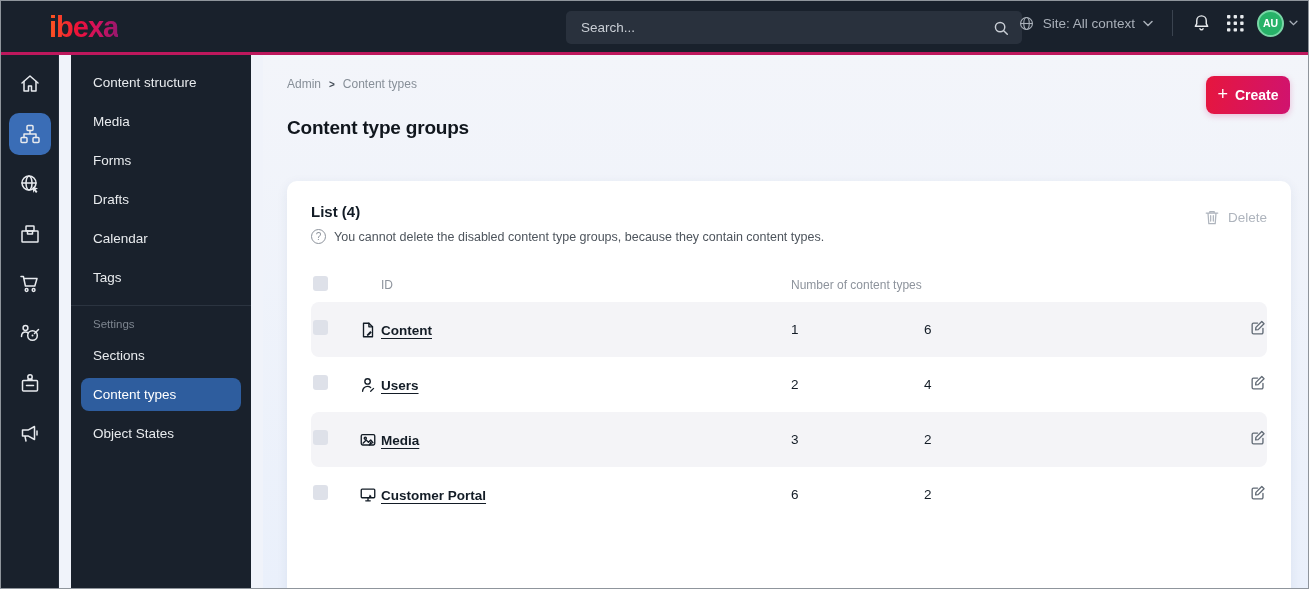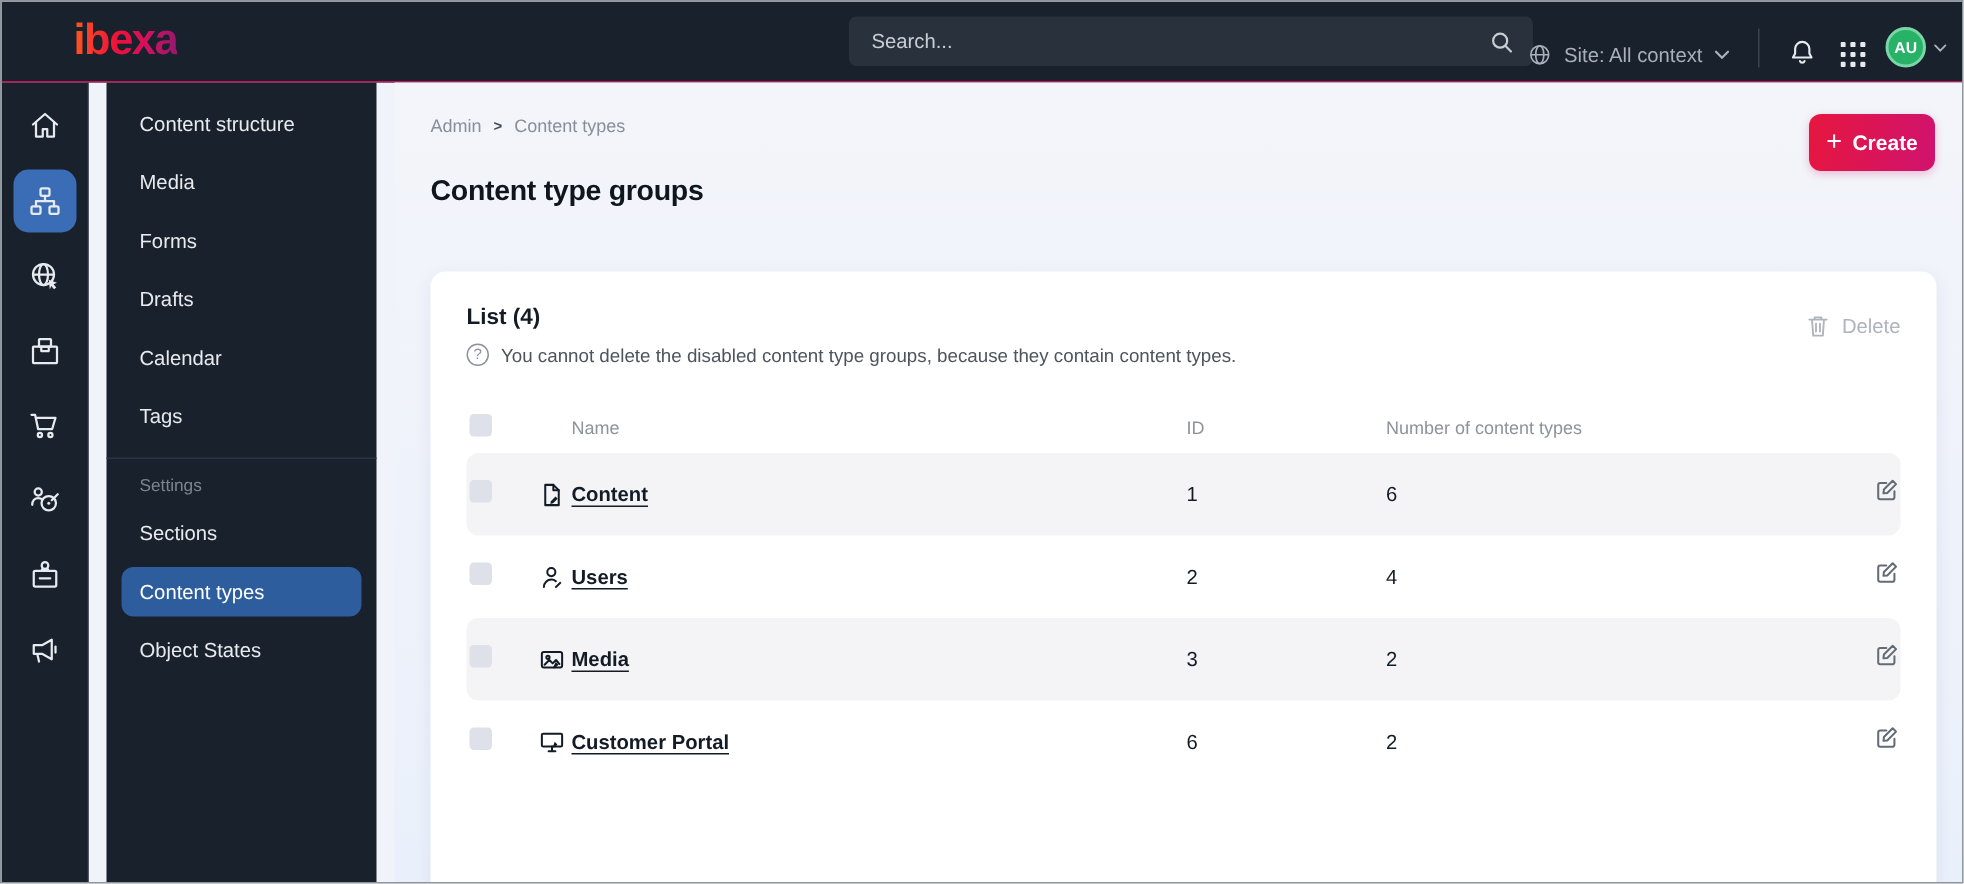--- a/index.html
+++ b/index.html
@@ -9,37 +9,37 @@
     border:1px solid #8f959c;
     background:#f0f3fa;
     overflow:hidden;
     color:#131c26;
   }
   .app { display:flex; flex-direction:column; height:100%; }
 
   
   .topbar {
     height:54px; flex:0 0 54px; background:#19212c; position:relative;
-    border-bottom:1px solid #be185d;
+    border-bottom:3px solid #be185d;
   }
   .logo {
     position:absolute; left:48px; top:10px;
     font-size:29px; font-weight:700; letter-spacing:-1px;
     background:linear-gradient(95deg,#ff5a1f 0%,#ee1139 42%,#cf1260 72%,#94186e 100%);
     -webkit-background-clip:text; background-clip:text; color:transparent;
   }
   .search {
     position:absolute; left:565px; top:10px; width:456px; height:33px;
     background:#29313d; border-radius:5px; display:flex; align-items:center;
     padding:0 12px 0 15px;
   }
   .search-text { flex:1; color:#c9ced5; font-size:13.5px; }
   .topbar-right {
     position:absolute; right:10px; top:0; height:44px;
-    display:flex; align-items:flex-end; gap:13px;
+    display:flex; align-items:center; gap:13px;
   }
   .site-selector { display:flex; align-items:center; gap:8px; color:#a9b0b9; font-size:13.5px; }
   .vdivider { width:1px; height:26px; background:#3a434f; margin:0 6px; }
   .avatar-wrap { display:flex; align-items:center; gap:5px; }
   .avatar {
     width:27px; height:27px; border-radius:50%; background:#27b268;
     border:2px solid #79d6a6; color:#fff; font-size:10.5px; font-weight:700;
     display:flex; align-items:center; justify-content:center;
   }
   .icon { display:inline-flex; align-items:center; justify-content:center; }
@@ -347,21 +347,20 @@
             <svg width="16" height="17" viewBox="0 0 18 19" fill="none" stroke-width="1.4" stroke-linecap="round" stroke-linejoin="round">
               <path d="M2.5 4.5h13M6.5 4.5V2.8h5v1.7M4.5 4.5l.9 12h7.2l.9-12M7.5 7.5v6M10.5 7.5v6"></path>
             </svg>
             <span>Delete</span>
           </button>
         </div>
 
         <div class="tgrid thead">
           <div class="cell-check"><span class="checkbox"></span></div>
           <div></div>
-          <div>Name</div>
           <div>ID</div>
           <div>Number of content types</div>
           <div></div>
         </div>
 
         <div id="table-body">
             <div class="tgrid trow alt">
               <div class="cell-check"><span class="checkbox"></span></div>
               <div class="icon row-icon">
                 <svg width="18" height="18" viewBox="0 0 20 20" fill="none" stroke-width="1.5" stroke-linecap="round" stroke-linejoin="round">

